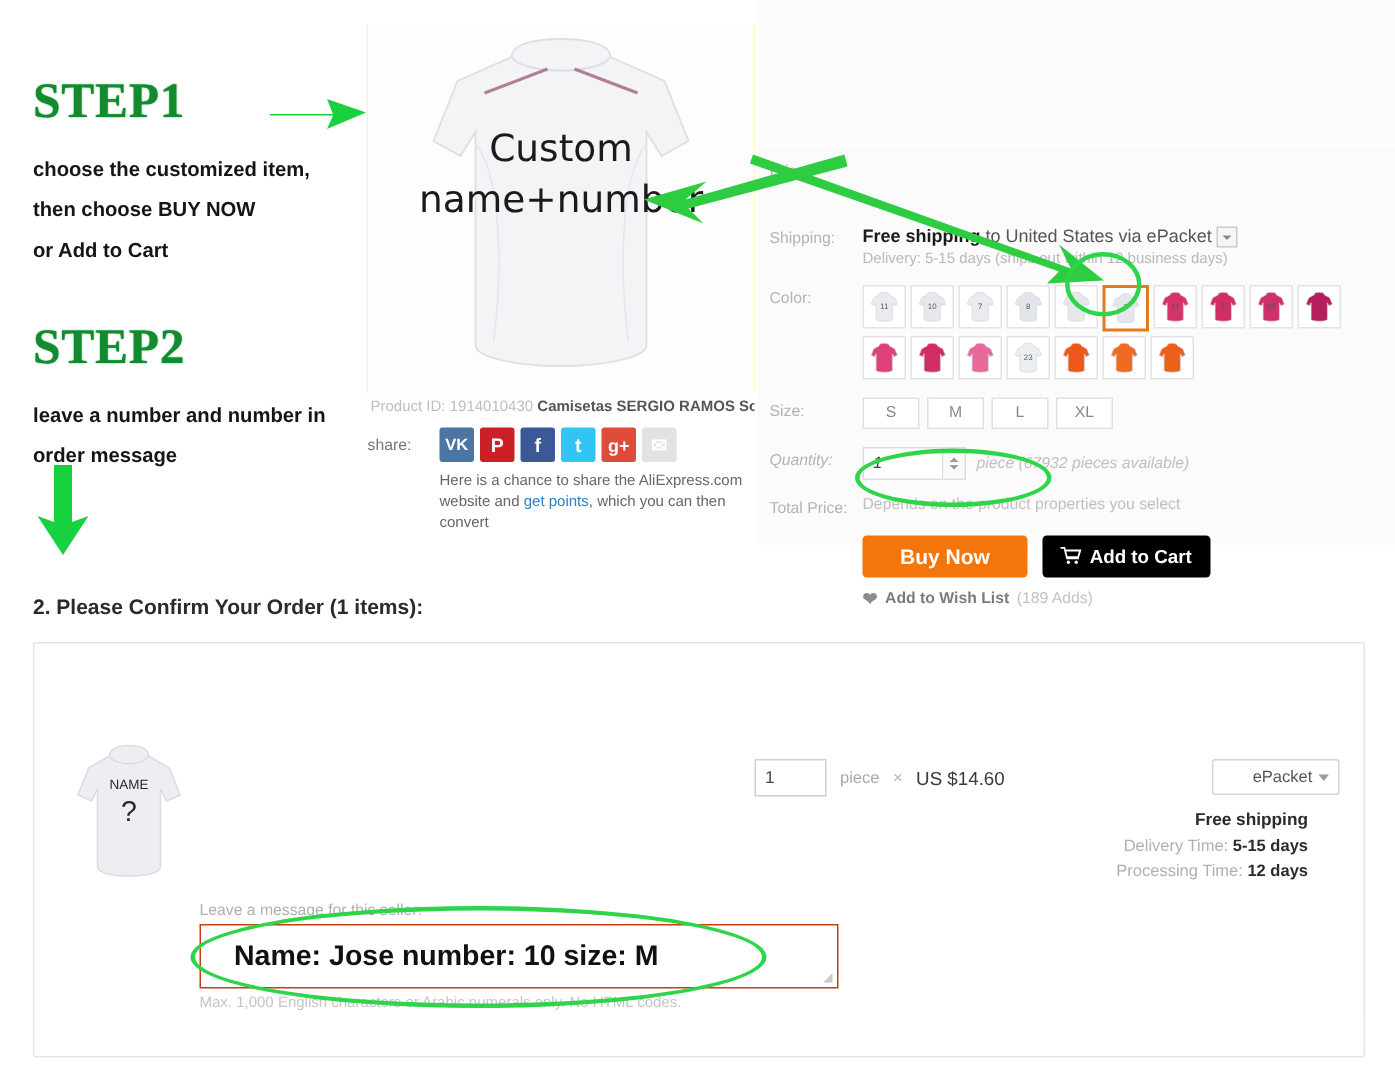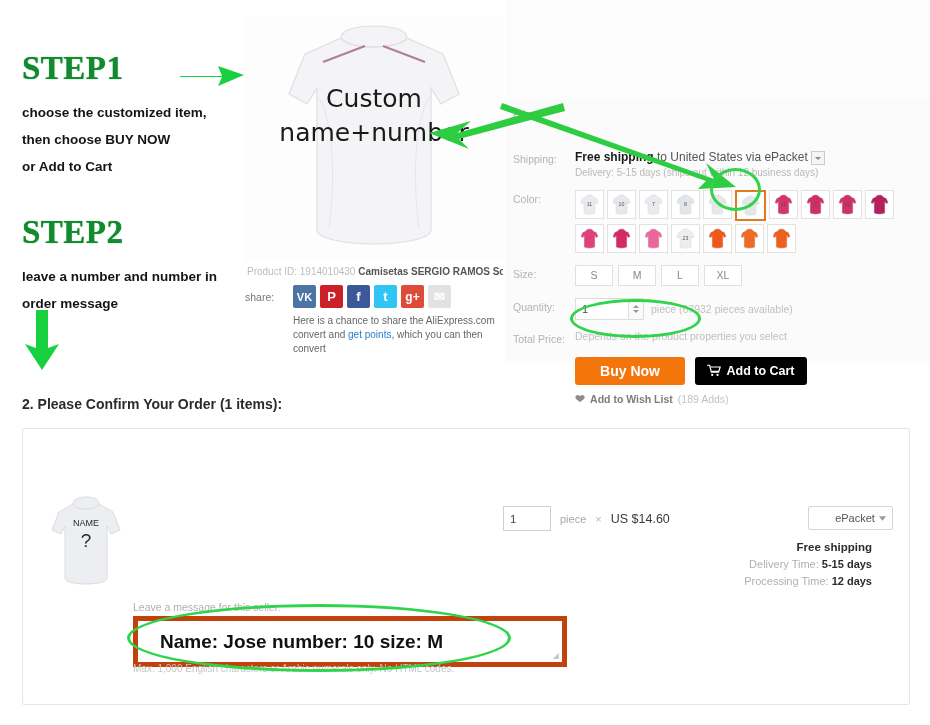--- a/index.html
+++ b/index.html
@@ -174,21 +174,21 @@
     position:absolute;right:58px;top:541px;text-align:right;
   }
   .ship-free{font-size:11.5px;font-weight:bold;color:#2b2b2b;}
   .ship-line{font-size:11px;color:#b0b0b0;margin-top:5px;}
   .ship-line b{color:#2b2b2b;font-weight:bold;}
   .msg-label{
     position:absolute;left:133px;top:601px;font-size:10.5px;color:#b0b0b0;
   }
   .msg-box{
     position:absolute;left:133px;top:616px;width:424px;height:41px;
-    border:5px solid #c2410c;background:#fff;
+    border:1px solid #c2410c;background:#fff;
     display:flex;align-items:center;
   }
   .msg-text{
     font-size:19px;font-weight:bold;color:#111;padding-left:22px;
     white-space:nowrap;font-family:"Liberation Sans",sans-serif;
   }
   .msg-grip{position:absolute;right:3px;bottom:2px;font-size:8px;color:#c8c8c8;}
   .msg-hint{
     position:absolute;left:133px;top:663px;font-size:10px;color:#c5c5c5;
   }
@@ -260,21 +260,21 @@
         <div class="sicon vk">VK</div>
         <div class="sicon pin">P</div>
         <div class="sicon fb">f</div>
         <div class="sicon tw">t</div>
         <div class="sicon gp">g+</div>
         <div class="sicon mail">✉</div>
       </div>
     </div>
     <div class="share-desc">
       <span>Here is a chance to share the AliExpress.com</span>
-      <span>convert and </span><a href="#">get points</a><span>, which you can then convert</span>
+      <span>website and </span><a href="#">get points</a><span>, which you can then convert</span>
     </div>
   </div>
 
   <div class="buy-panel">
     <div class="panel-top"></div>
 
     <div class="prow">
       <div class="plabel">Price:</div>
       <div class="pval"></div>
     </div>
@@ -396,21 +396,21 @@
       <div class="pval">
         <div class="sizes" id="sizes">
             <div class="size-btn">S</div>
             <div class="size-btn">M</div>
             <div class="size-btn">L</div>
             <div class="size-btn">XL</div>
           </div>
       </div>
     </div>
 
-    <div class="prow" style="padding-top:8px;">
+    <div class="prow" style="padding-top:8px;font-style:italic;">
       <div class="plabel">Quantity:</div>
       <div class="pval">
         <div class="qty-wrap">
           <div style="display:flex;">
             <div class="qty-box">
               <span>1</span>
             </div>
             <div class="stepper">
               <i class="up"></i>
               <i class="dn"></i>

